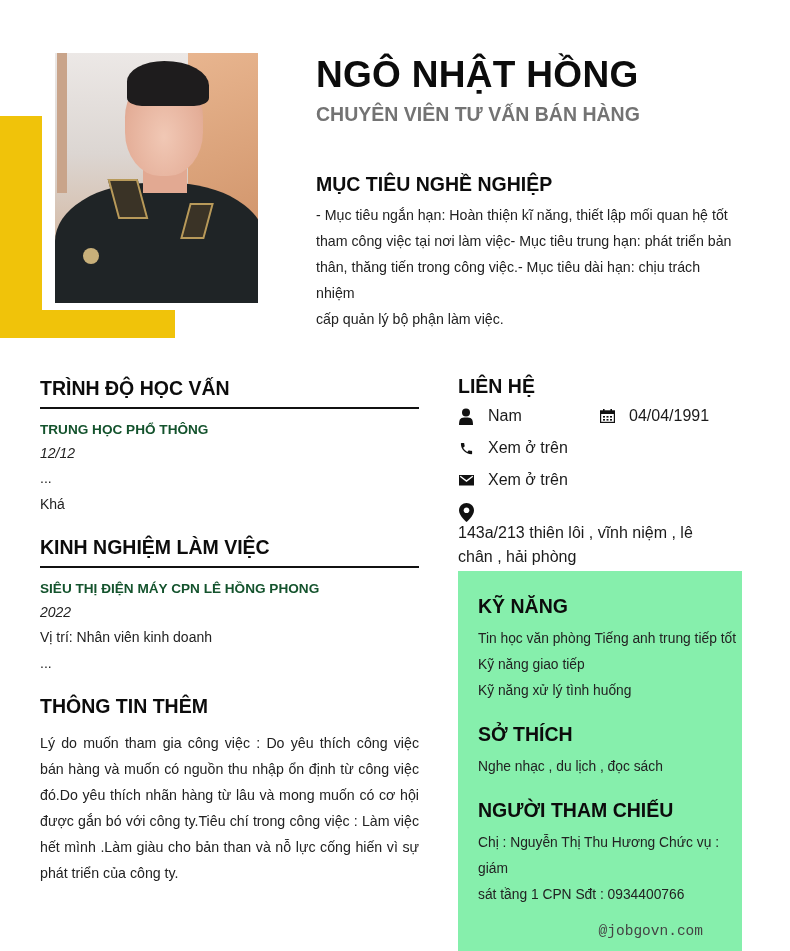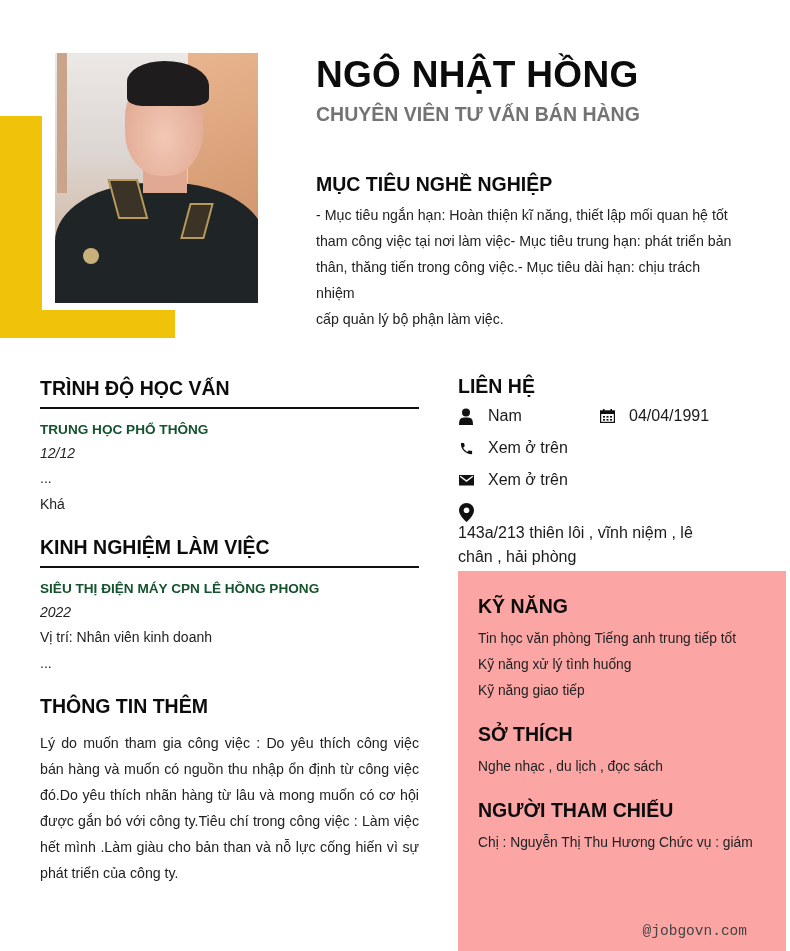--- a/index.html
+++ b/index.html
@@ -38,21 +38,21 @@
   .italic { position: absolute; font-size: 14px; font-style: italic; color: #222; }
   .txt { position: absolute; font-size: 14px; color: #222; }
 
   .justify { position: absolute; left: 40px; top: 730px; width: 379px; font-size: 14.2px; line-height: 26px;
              color: #222; text-align: justify; }
 
   .contact-row { position: absolute; display: flex; align-items: flex-start; font-size: 16px; color: #1a1a1a; }
   .contact-row .ic { width: 16px; height: 18px; margin-right: 14px; margin-top: 3px; display: inline-flex; align-items: center; justify-content: center; }
   .contact-row .val { line-height: 24px; }
 
-  .panel { position: absolute; left: 458px; top: 571px; width: 328px; height: 380px; background: #fca5a5; }
+  .panel { position: absolute; left: 458px; top: 571px; width: 284px; height: 380px; background: #86efac; }
   .panel .h2 { font-size: 19.5px; }
   .panel .p { font-size: 13.8px; }
   .watermark { position: absolute; right: 39px; bottom: 12px; font-family: "Liberation Mono", "DejaVu Sans Mono", monospace;
                font-size: 14.5px; color: #444; }
 </style>
 </head>
 <body>
 
 <div class="yellow-v"></div>
 <div class="yellow-h"></div>
@@ -158,26 +158,27 @@
   <span class="val">
     <span style="display:block">143a/213 thiên lôi , vĩnh niệm , lê</span>
     <span style="display:block">chân , hải phòng</span>
   </span>
 </div>
 
 <div class="panel">
   <div class="h2" style="left:20px; top:24px;">KỸ NĂNG</div>
   <div class="p" style="left:20px; top:55px;">
     <div>Tin học văn phòng Tiếng anh trung tiếp tốt</div>
+    <div>Kỹ năng giao tiếp</div>
     <div>Kỹ năng xử lý tình huống</div>
-    <div>Kỹ năng giao tiếp</div>
   </div>
 
   <div class="h2" style="left:20px; top:152px;">SỞ THÍCH</div>
   <div class="p" style="left:20px; top:183px;">Nghe nhạc , du lịch , đọc sách</div>
 
   <div class="h2" style="left:20px; top:228px;">NGƯỜI THAM CHIẾU</div>
   <div class="p" style="left:20px; top:259px;">
     <div>Chị : Nguyễn Thị Thu Hương Chức vụ : giám</div>
+    <div>sát tầng 1 CPN Sđt : 0934400766</div>
   </div>
 
   <div class="watermark">@jobgovn.com</div>
 </div>
 
 </body></html>

